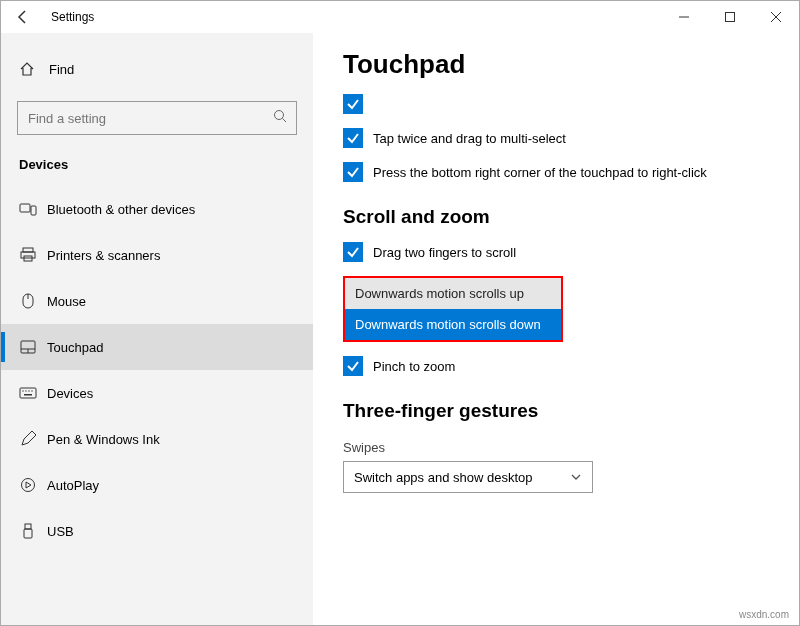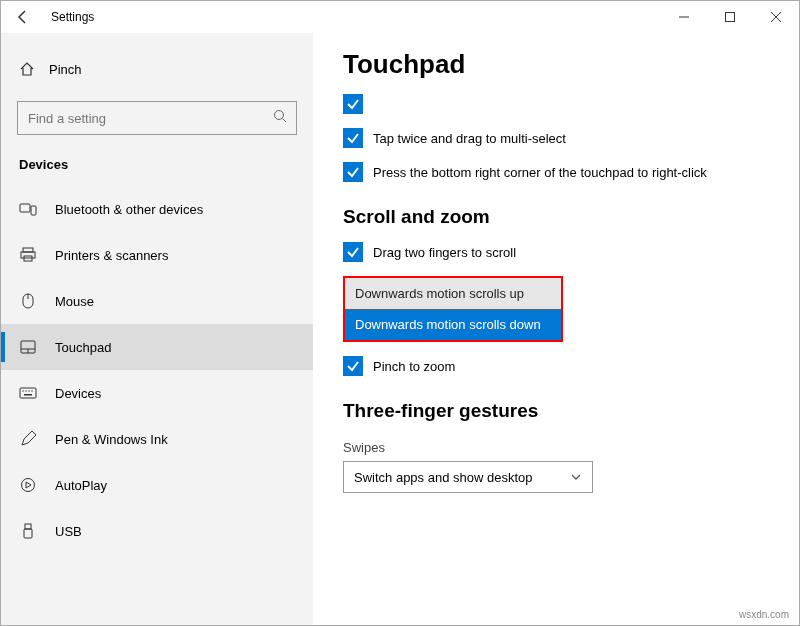--- a/index.html
+++ b/index.html
@@ -80,21 +80,21 @@
     padding: 4px 18px 14px 18px;
     font-size: 13px;
   }
   .nav {
     display: flex; flex-direction: column;
   }
   .nav-item {
     display: flex; align-items: center;
     height: 46px;
     padding: 0 18px;
-    gap: 18px;
+    gap: 10px;
     font-size: 13px;
     position: relative;
   }
   .nav-item.selected {
     background: #dcdcdc;
   }
   .nav-item.selected::before {
     content: "";
     position: absolute;
     left: 0; top: 8px; bottom: 8px;
@@ -199,21 +199,21 @@
   </div>
 
   <div class="body">
     <div class="sidebar">
       <div class="home-row">
         <span class="ic">
           <svg width="16" height="16" viewBox="0 0 16 16">
               <path d="M2 8 L8 2 L14 8 M4 7 V14 H12 V7" stroke="#333" fill="none" stroke-width="1.2"></path>
             </svg>
         </span>
-        <span class="lbl">Pinch</span>
+        <span class="lbl">Find</span>
       </div>
 
       <div class="search-wrap">
         <input class="search" placeholder="Find a setting" style="">
         <span class="search-icon">
           <svg width="14" height="14" viewBox="0 0 14 14">
               <circle cx="6" cy="6" r="4.5" stroke="#666" fill="none"></circle>
               <line x1="9.5" y1="9.5" x2="13" y2="13" stroke="#666"></line>
             </svg>
         </span>

